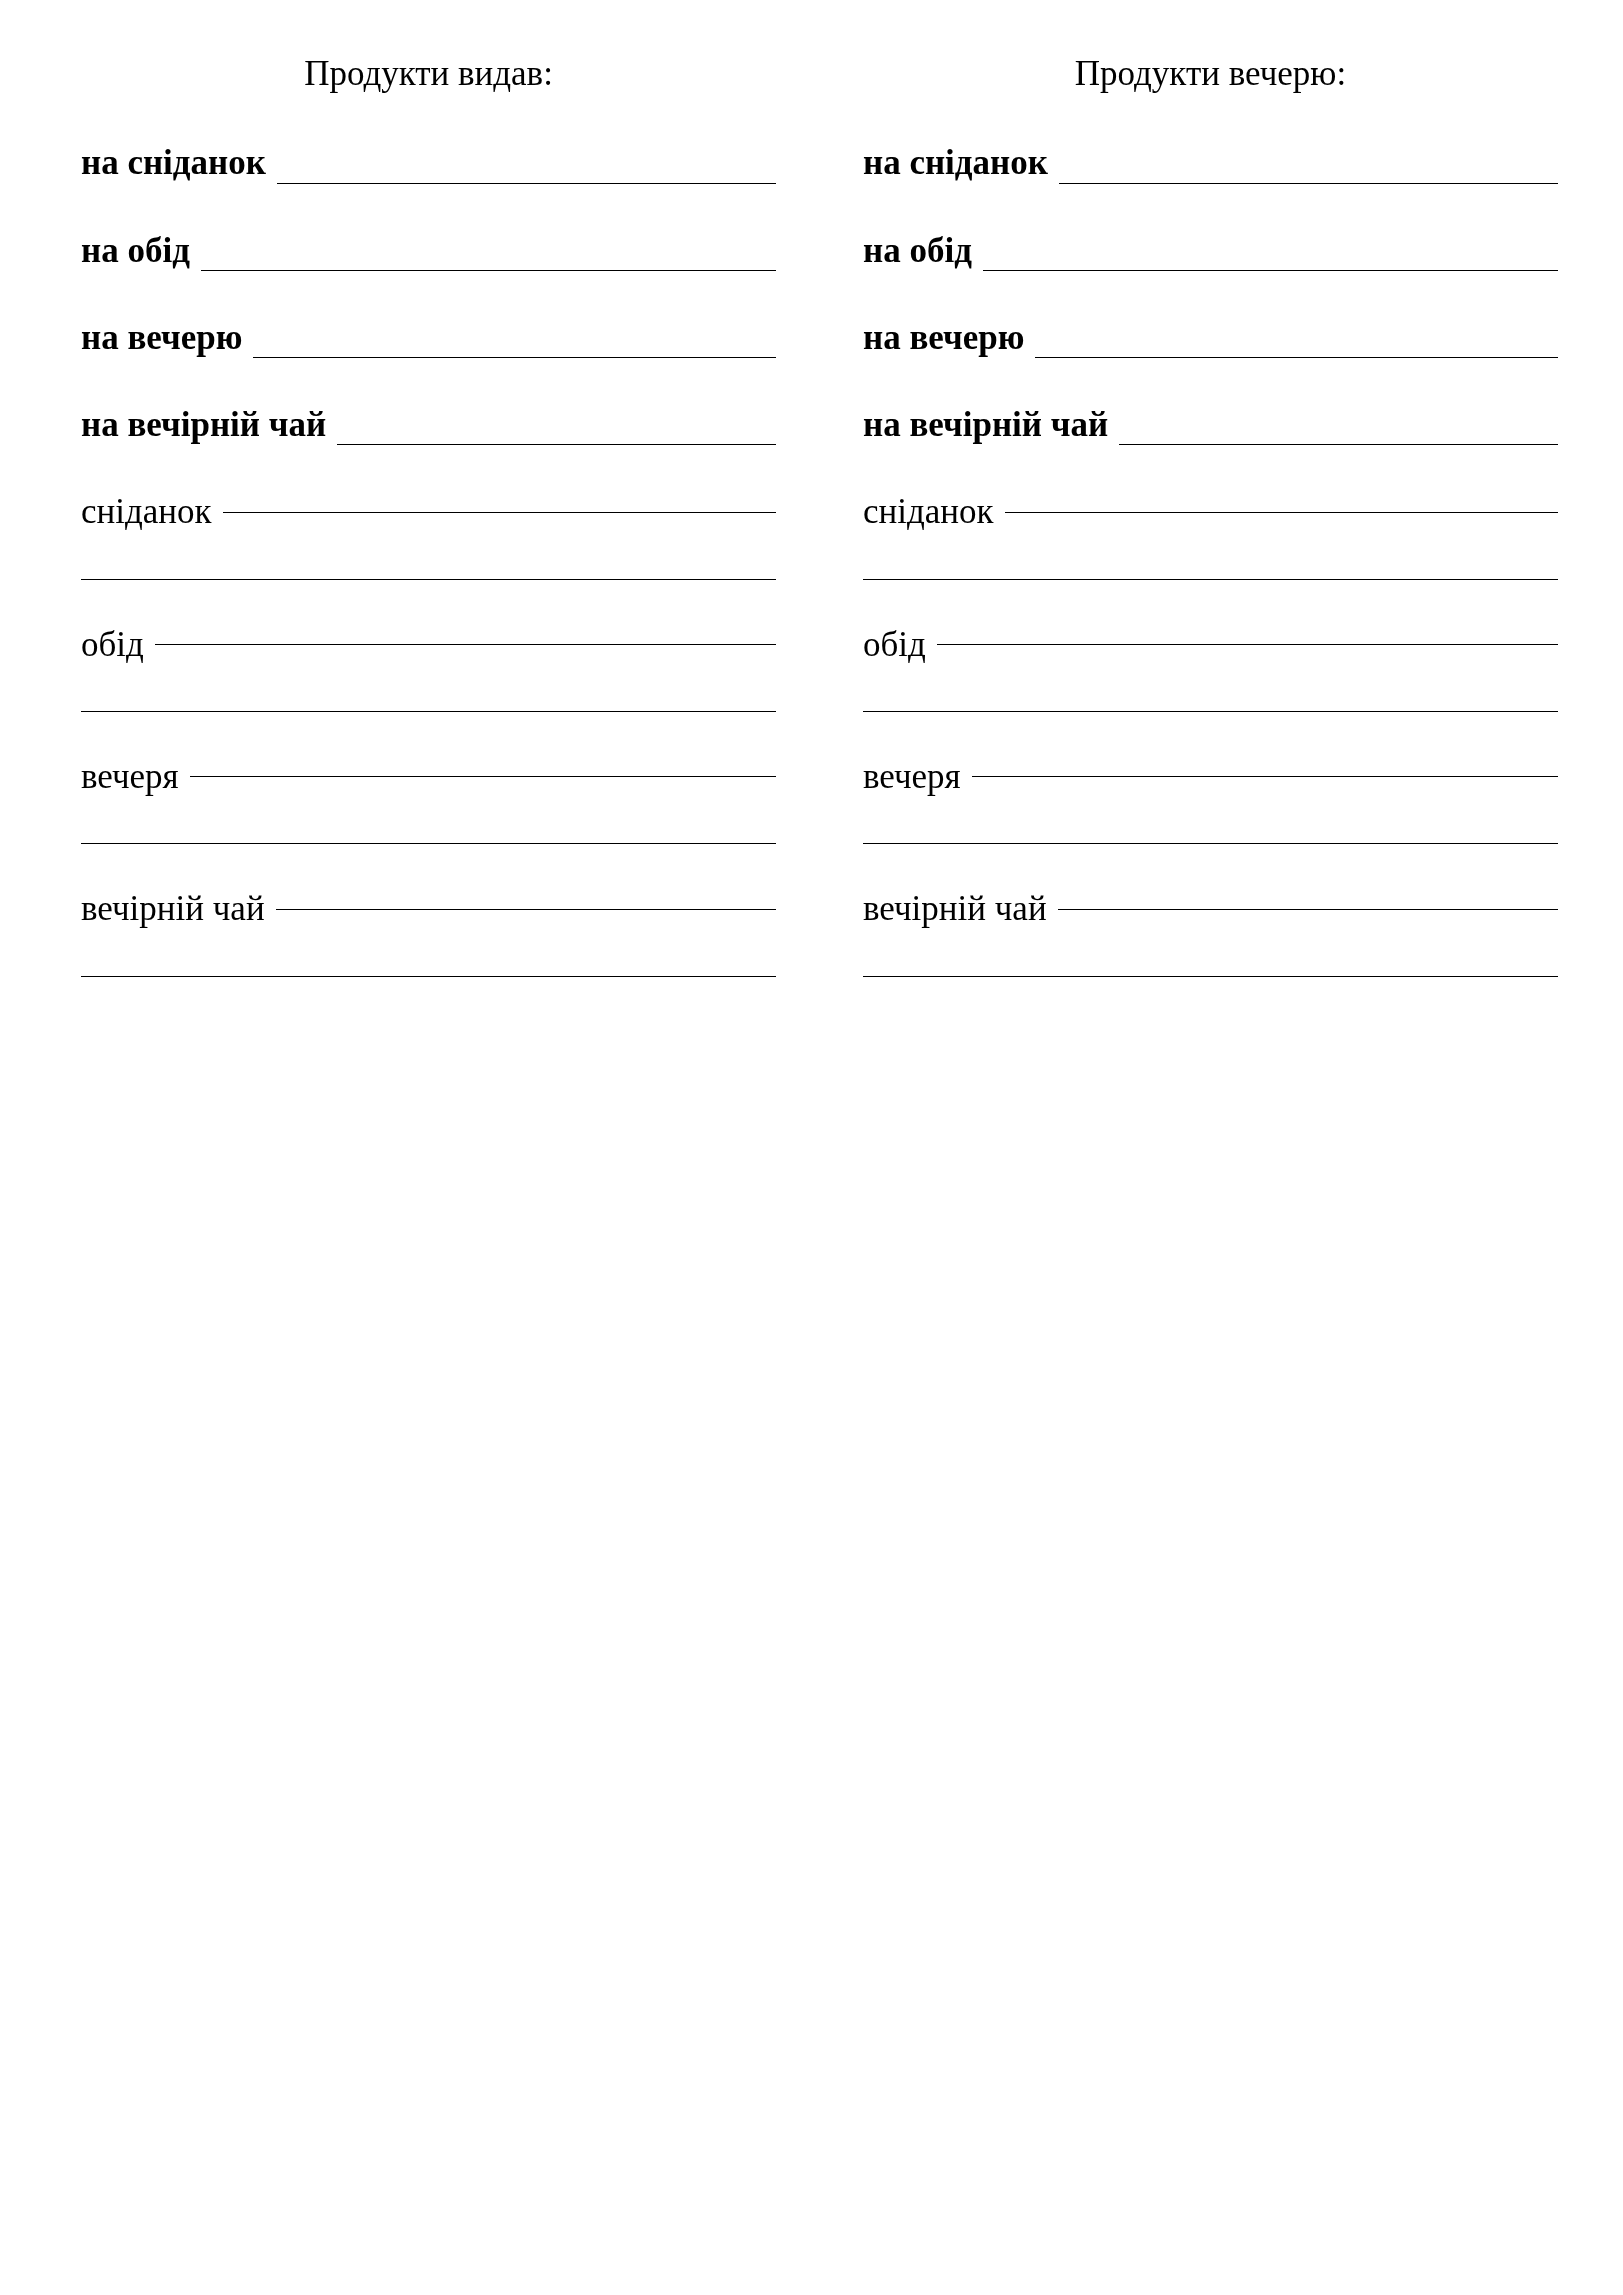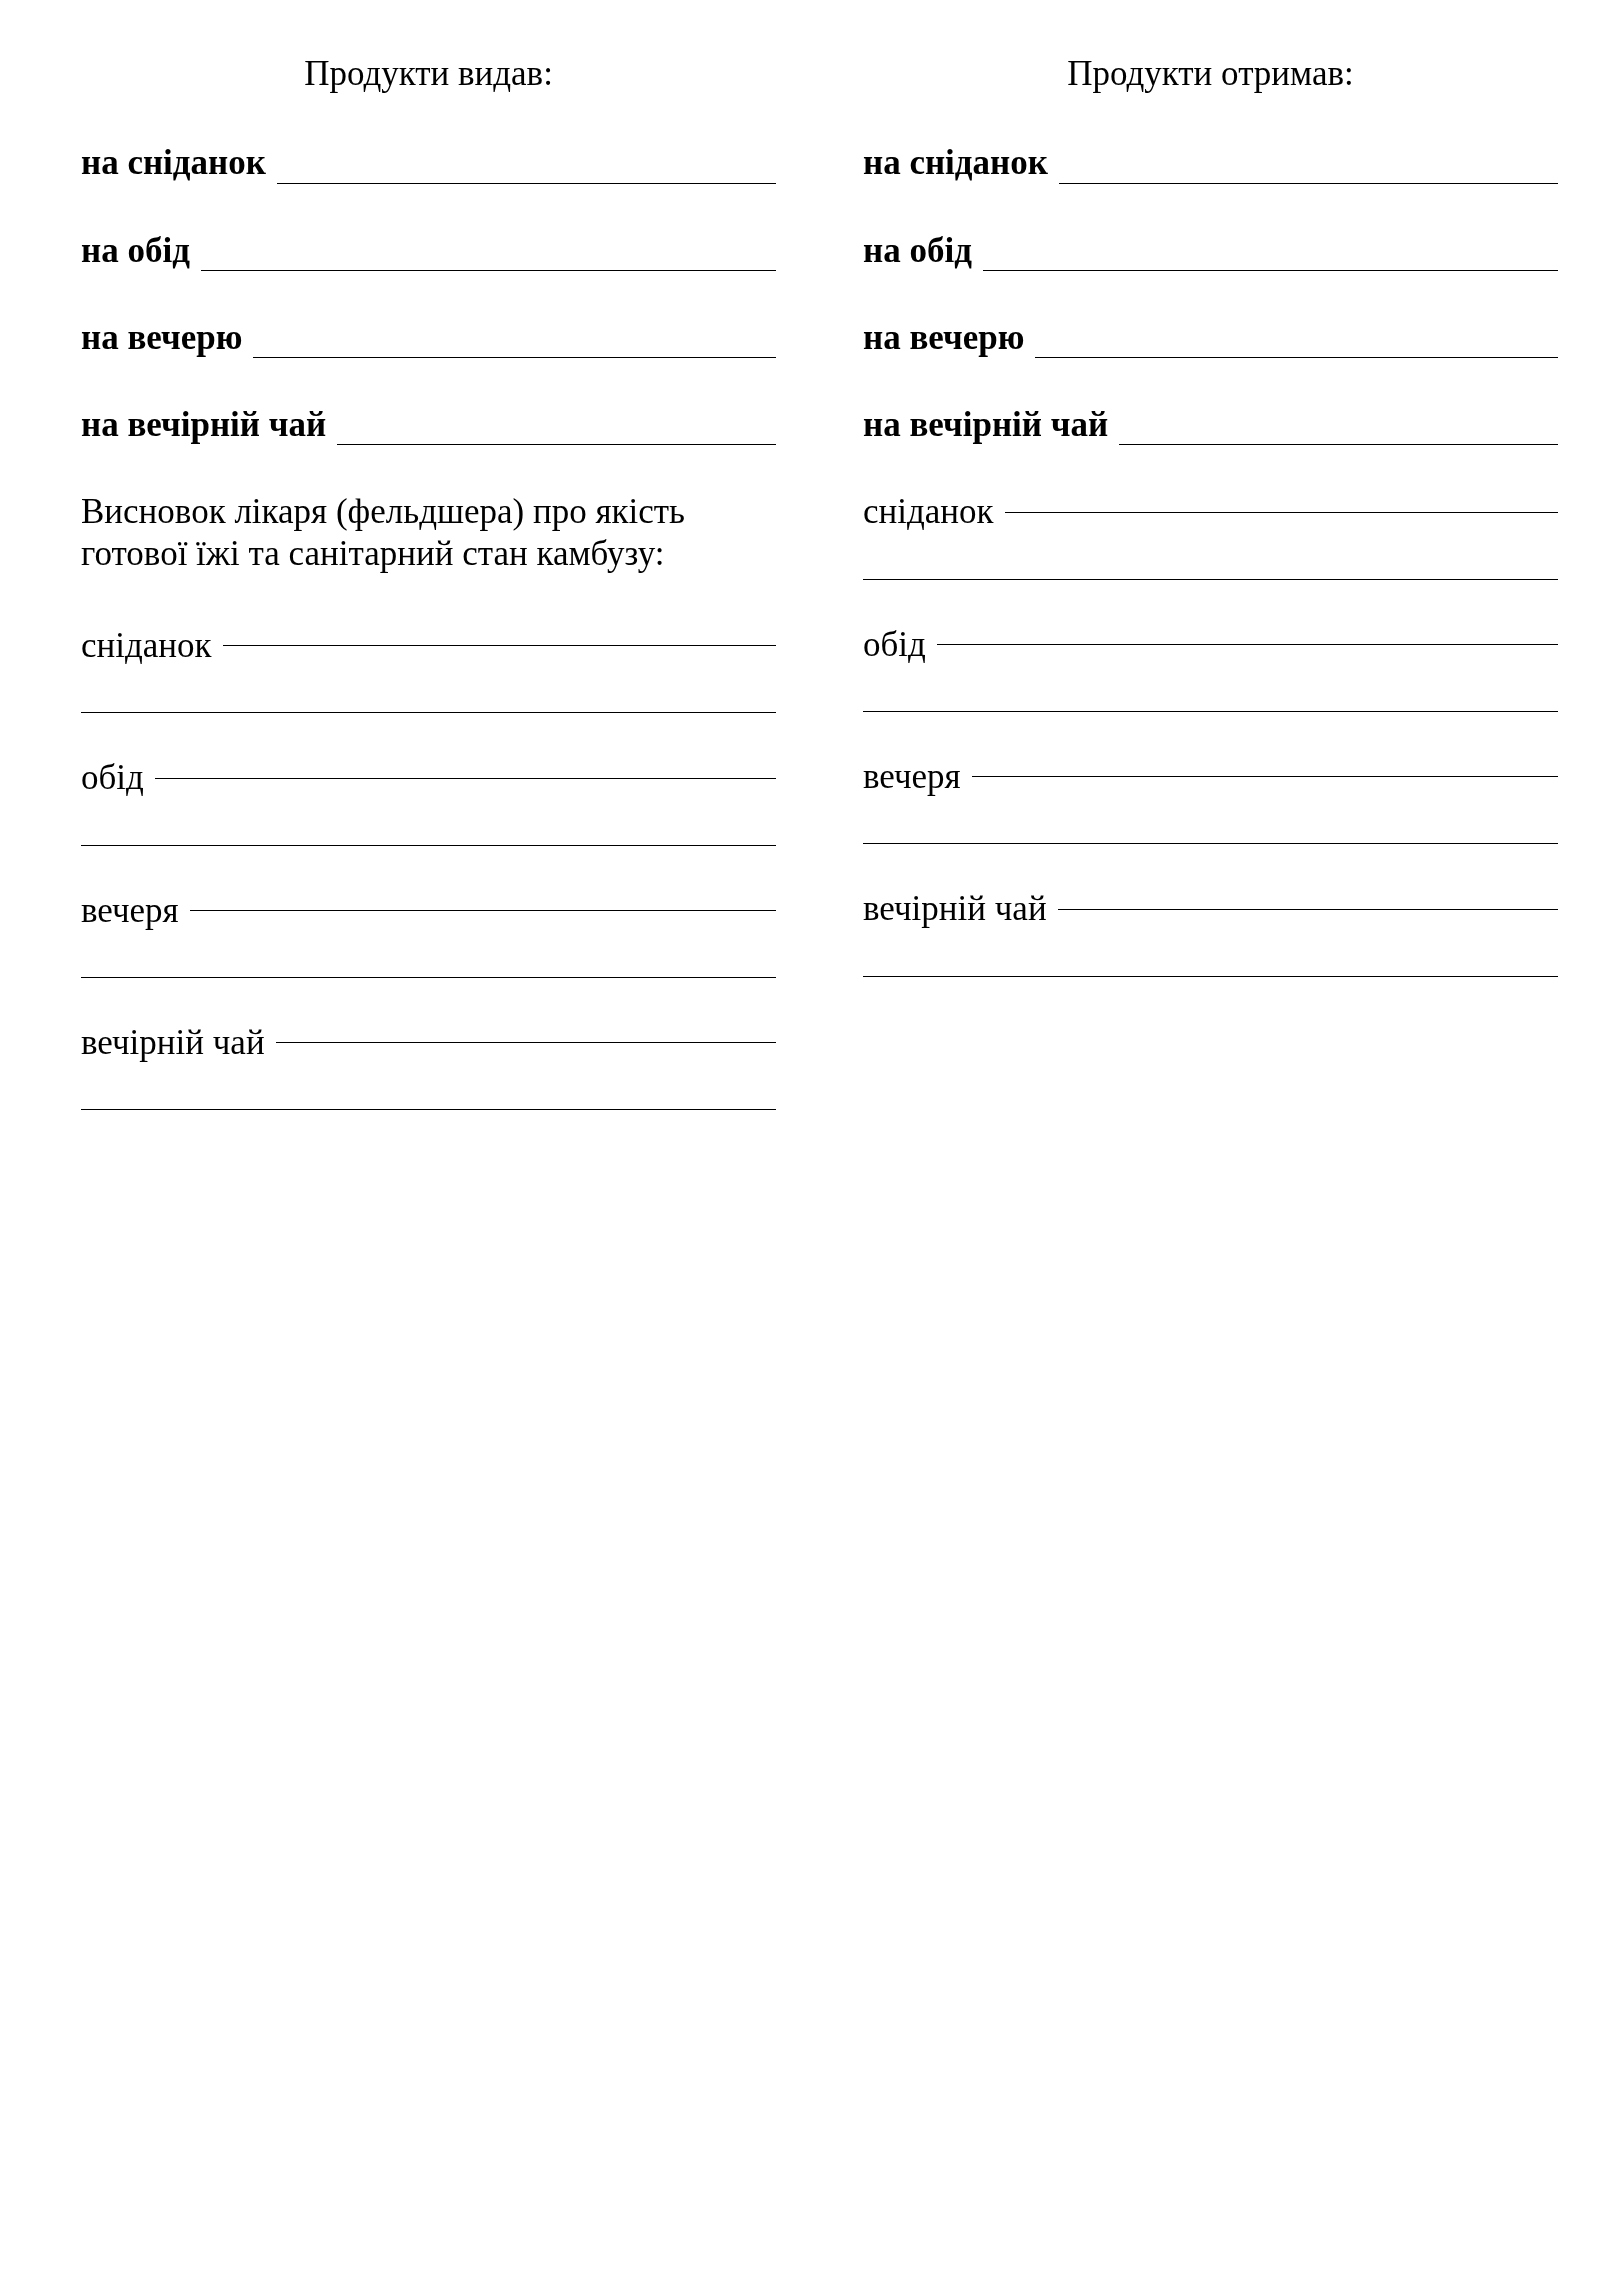--- a/index.html
+++ b/index.html
@@ -89,21 +89,20 @@
       </div>
       <div class="field-row">
         <span class="label">на вечерю</span>
         <span class="blank-line"></span>
       </div>
       <div class="field-row">
         <span class="label">на вечірній чай</span>
         <span class="blank-line"></span>
       </div>
 
-      <p class="section-heading">Висновок лікаря (фельдшера) про якість готової їжі та санітарний стан камбузу:</p>
 
       <div class="meal-block">
         <div class="meal-row">
           <span class="label">сніданок</span>
           <span class="blank-line"></span>
         </div>
         <div class="cont-line"></div>
       </div>
       <div class="meal-block">
         <div class="meal-row">
@@ -122,21 +121,21 @@
       <div class="meal-block">
         <div class="meal-row">
           <span class="label">вечірній чай</span>
           <span class="blank-line"></span>
         </div>
         <div class="cont-line"></div>
       </div>
     </div>
 
     <div class="col">
-      <p class="col-title">Продукти отримав:</p>
+      <p class="col-title">Продукти вечерю:</p>
 
       <div class="field-row">
         <span class="label">на сніданок</span>
         <span class="blank-line"></span>
       </div>
       <div class="field-row">
         <span class="label">на обід</span>
         <span class="blank-line"></span>
       </div>
       <div class="field-row">

